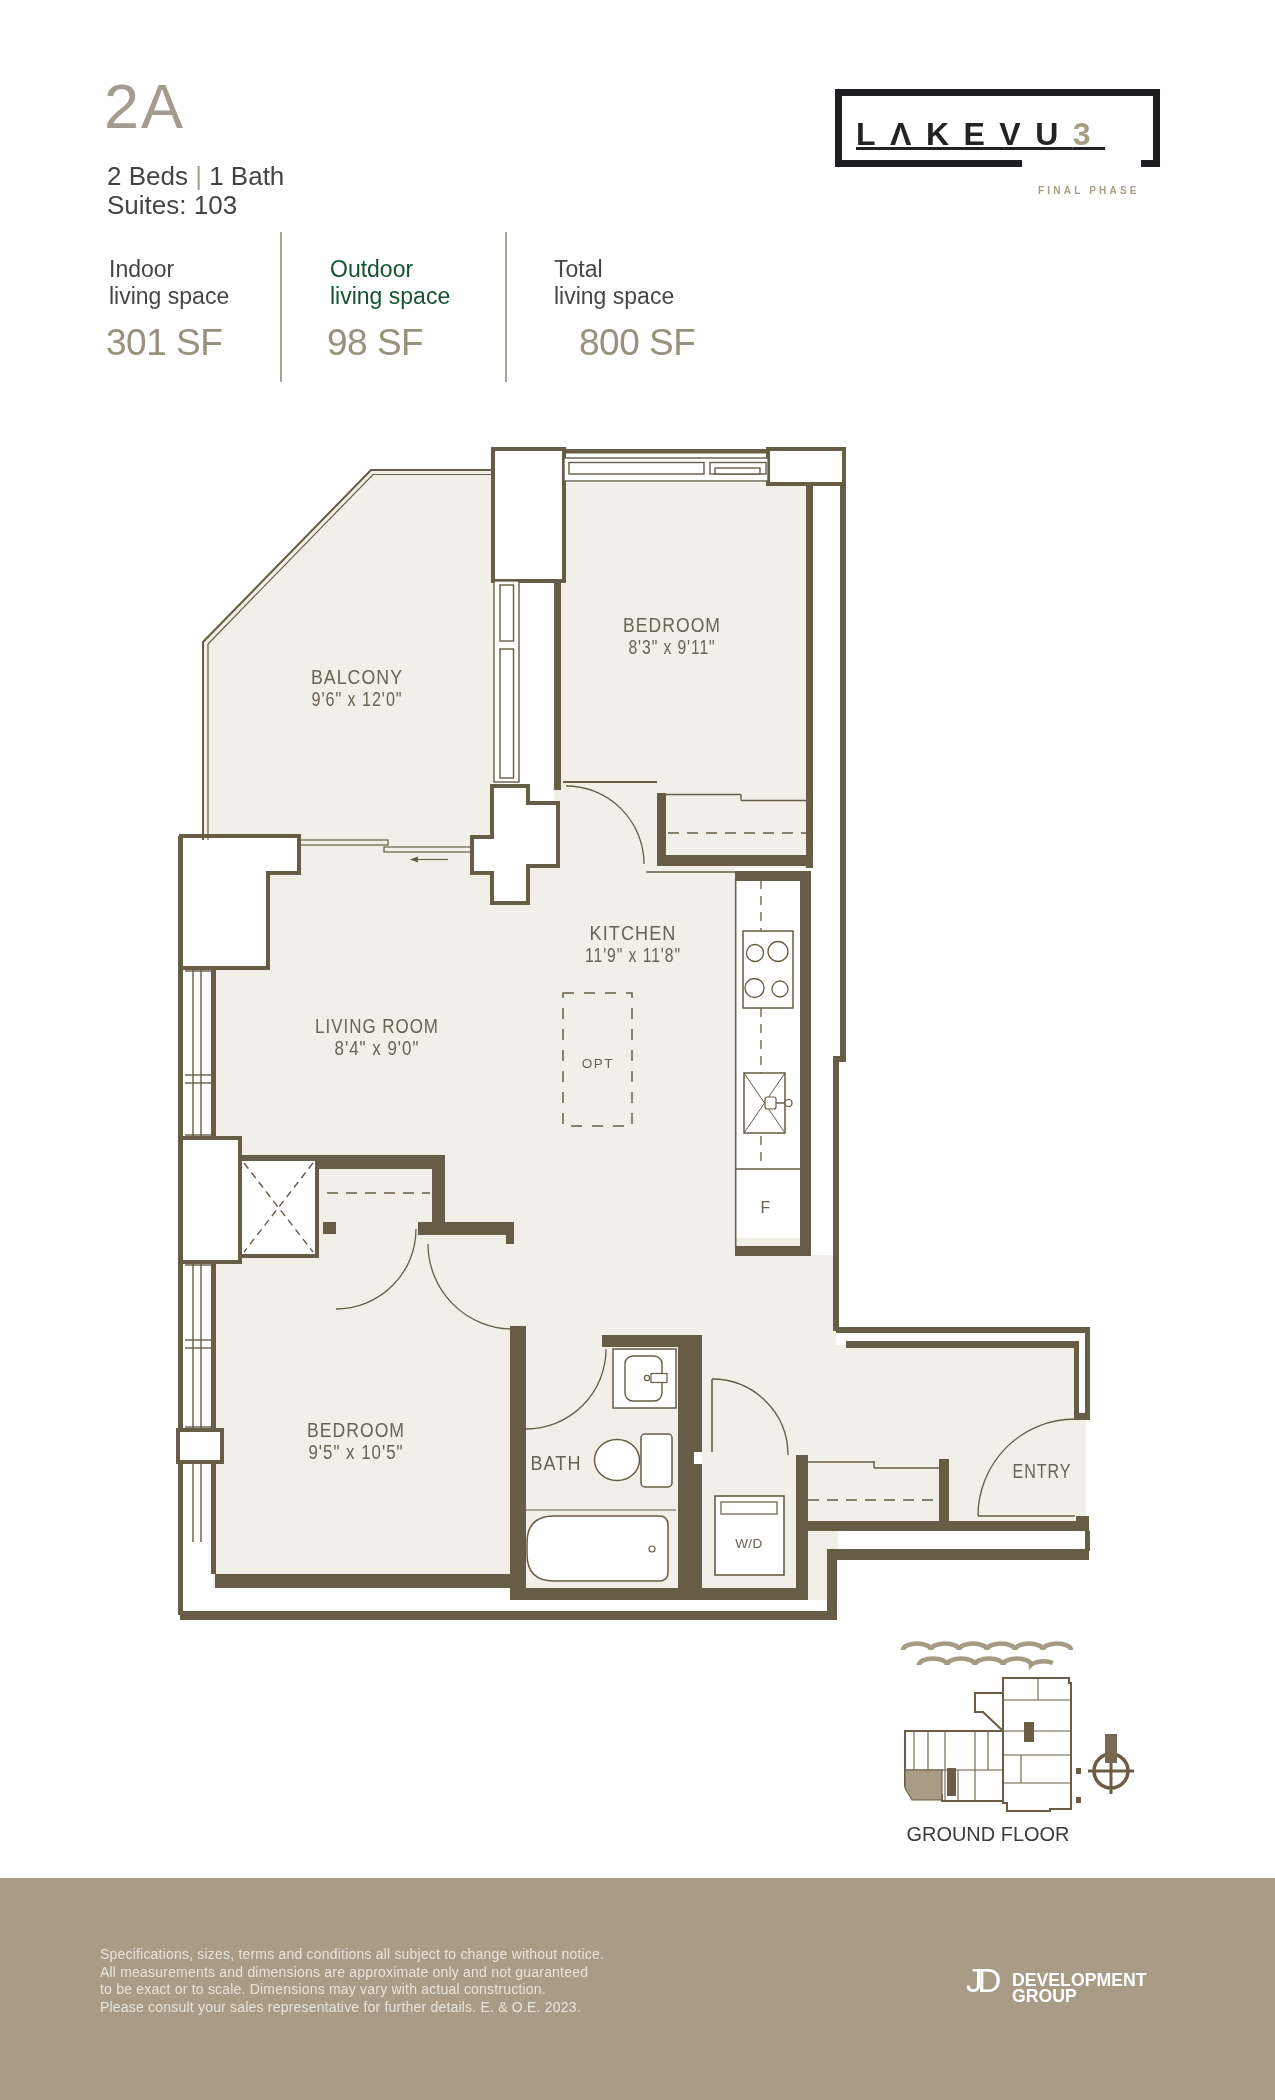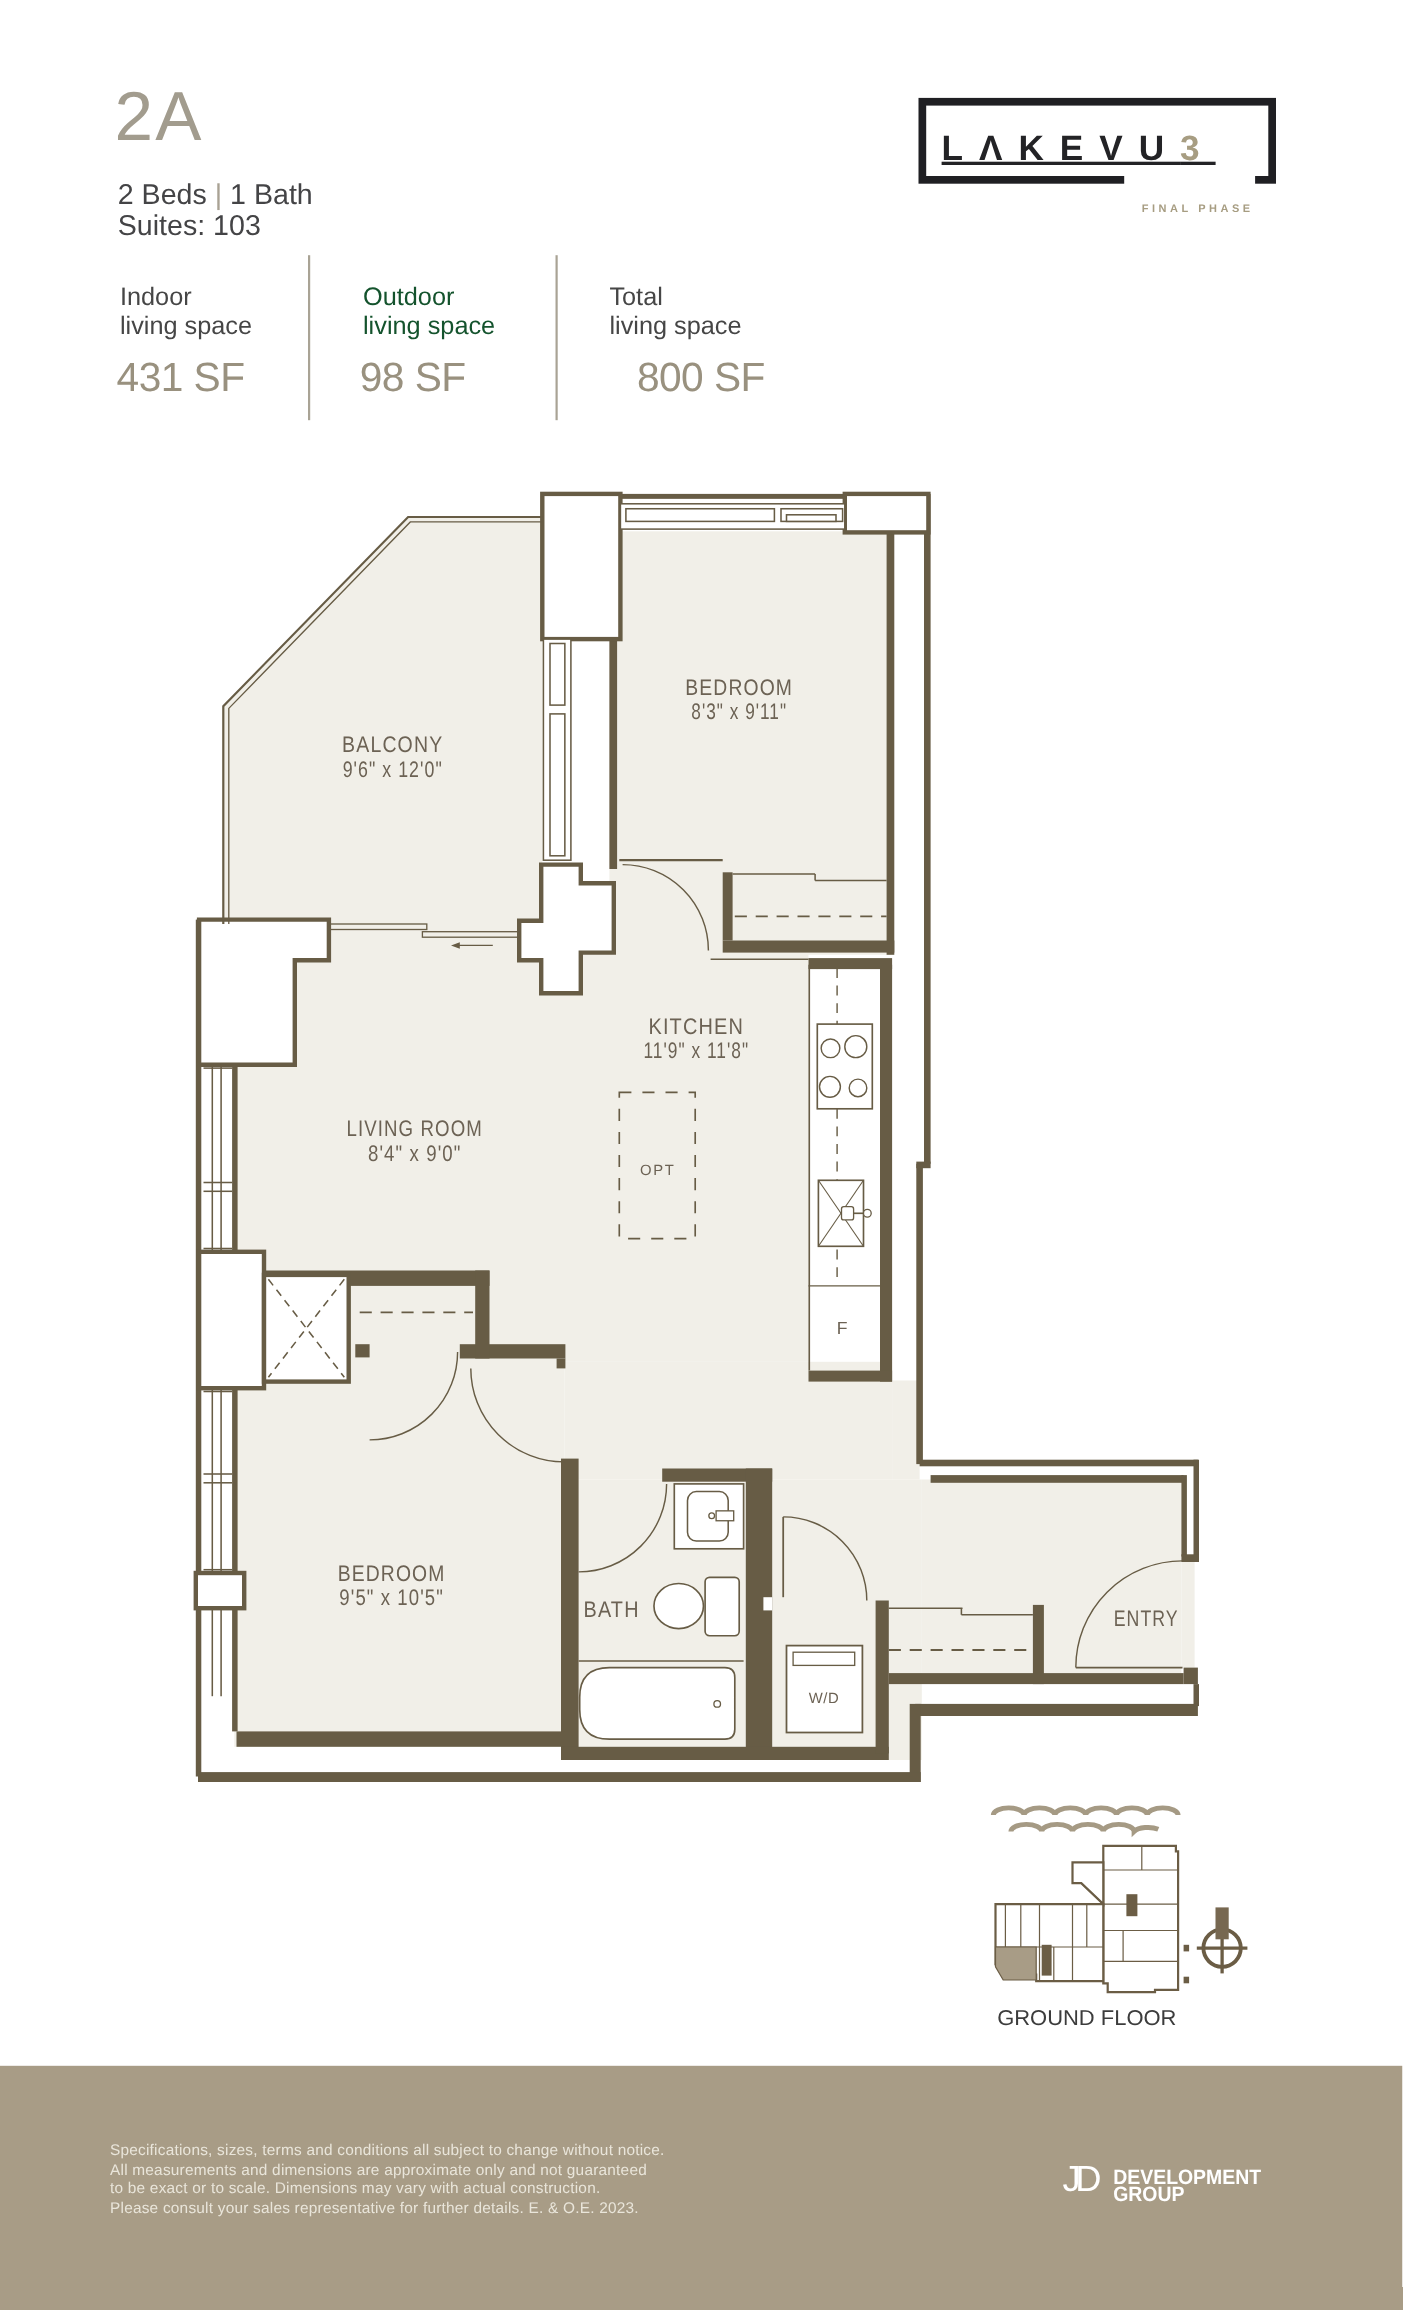--- a/index.html
+++ b/index.html
@@ -15,21 +15,21 @@
 <div class="abs" style="left:107px;top:161px;font-size:26px;color:#444446;">2 Beds <span style="color:#a9a294;">|</span> 1 Bath</div>
 
 <div class="abs" style="left:107px;top:190px;font-size:26px;color:#444446;text-align:right;">Suites: 103</div>
 
 <div class="abs" style="left:280px;top:232px;width:2px;height:150px;background:#a9a395;"></div>
 
 <div class="abs" style="left:505px;top:232px;width:2px;height:150px;background:#a9a395;"></div>
 
 <div class="abs" style="left:109px;top:256px;font-size:23px;line-height:26.5px;color:#464646;">Indoor<br>living space</div>
 
-<div class="abs" style="left:106px;top:322px;font-size:37px;font-weight:400;color:#99917f;letter-spacing:-0.5px;">431 SF</div>
+<div class="abs" style="left:106px;top:322px;font-size:37px;font-weight:400;color:#99917f;letter-spacing:-0.5px;">301 SF</div>
 
 <div class="abs" style="left:330px;top:256px;font-size:23px;line-height:26.5px;color:#14532d;">Outdoor<br>living space</div>
 
 <div class="abs" style="left:327px;top:322px;font-size:37px;font-weight:400;color:#99917f;letter-spacing:-0.5px;">98 SF</div>
 
 <div class="abs" style="left:554px;top:256px;font-size:23px;line-height:26.5px;color:#464646;">Total<br>living space</div>
 
 <div class="abs" style="left:551px;top:322px;font-size:37px;font-weight:400;color:#99917f;letter-spacing:-0.5px;margin-left:28px;">800 SF</div>
 
 <div class="abs" style="left:835px;top:89px;width:311px;height:64px;border:7px solid #1f1f23;"></div>

